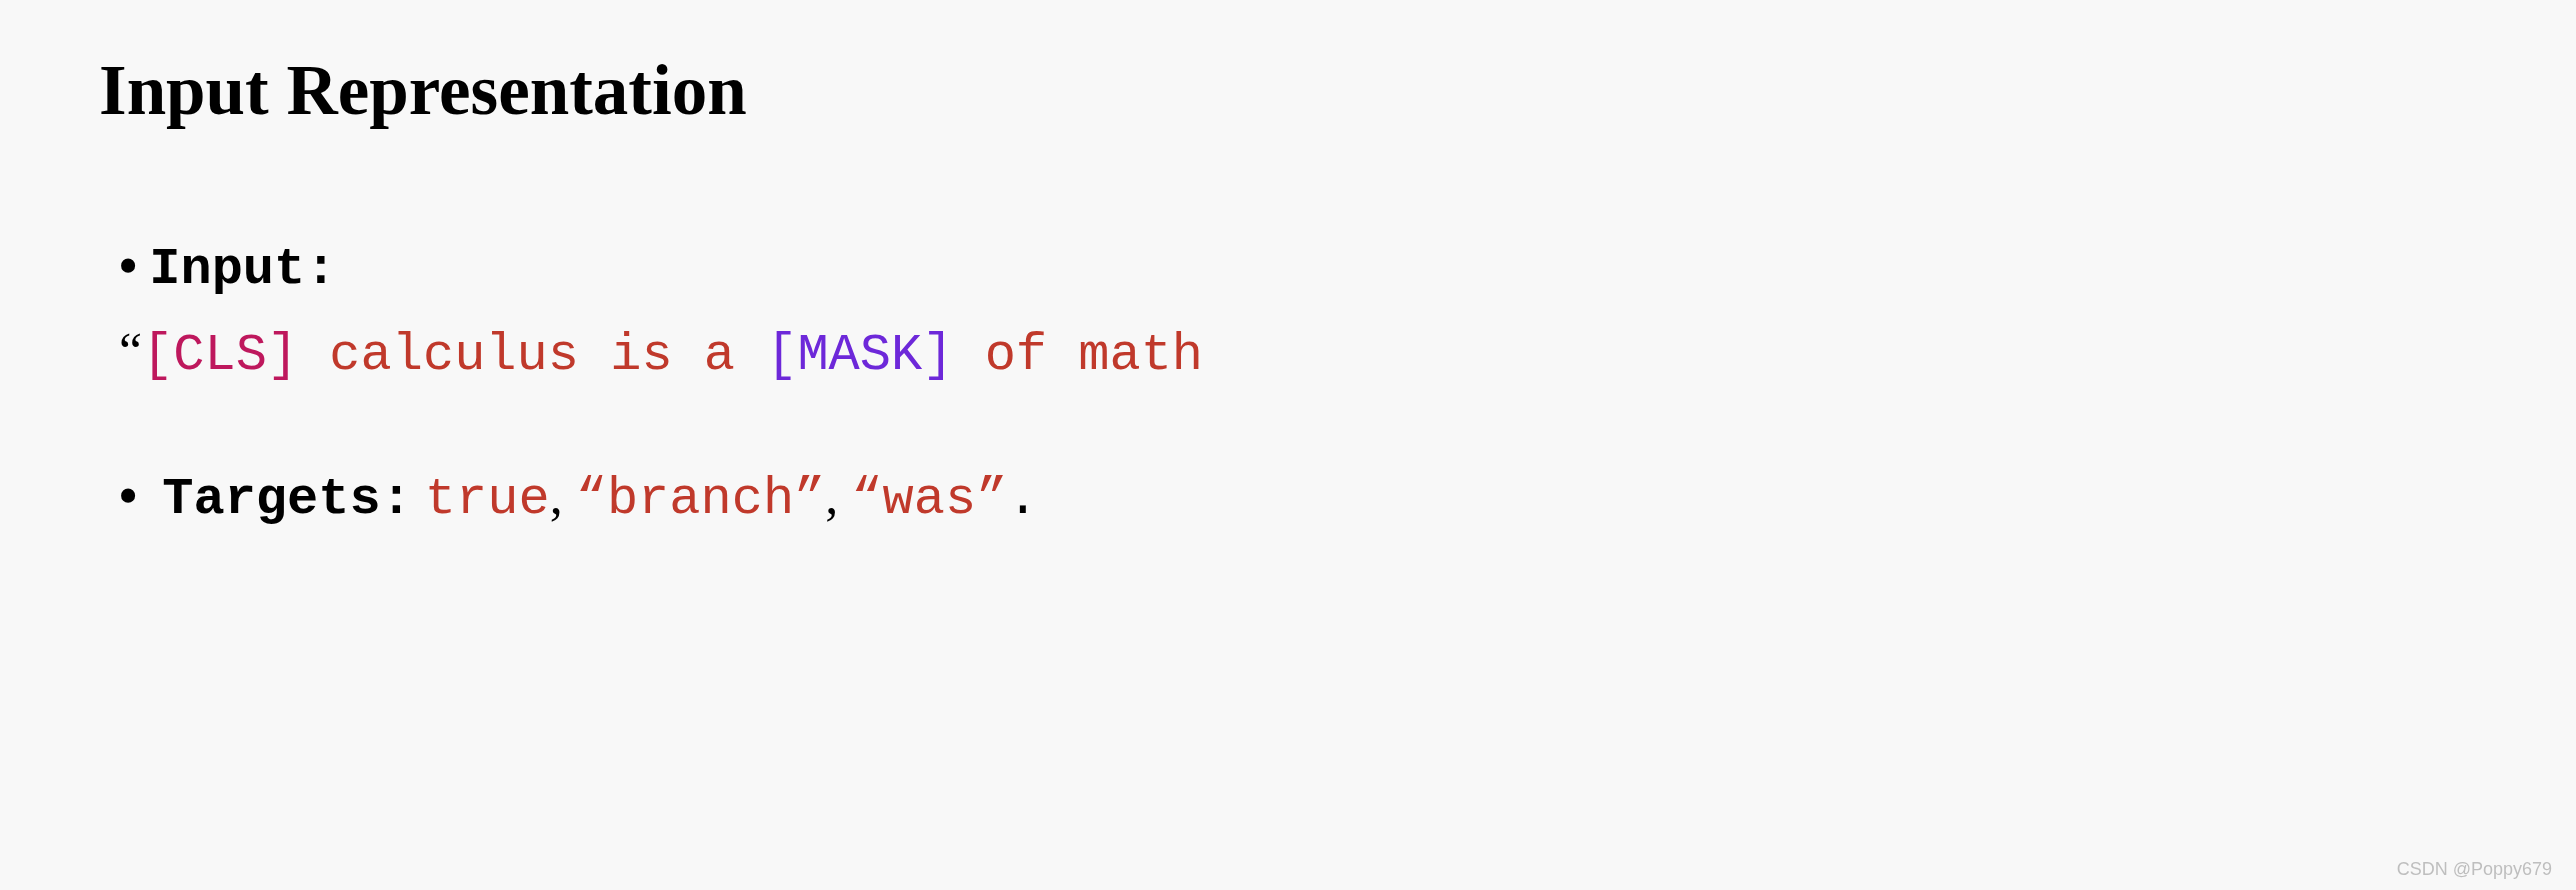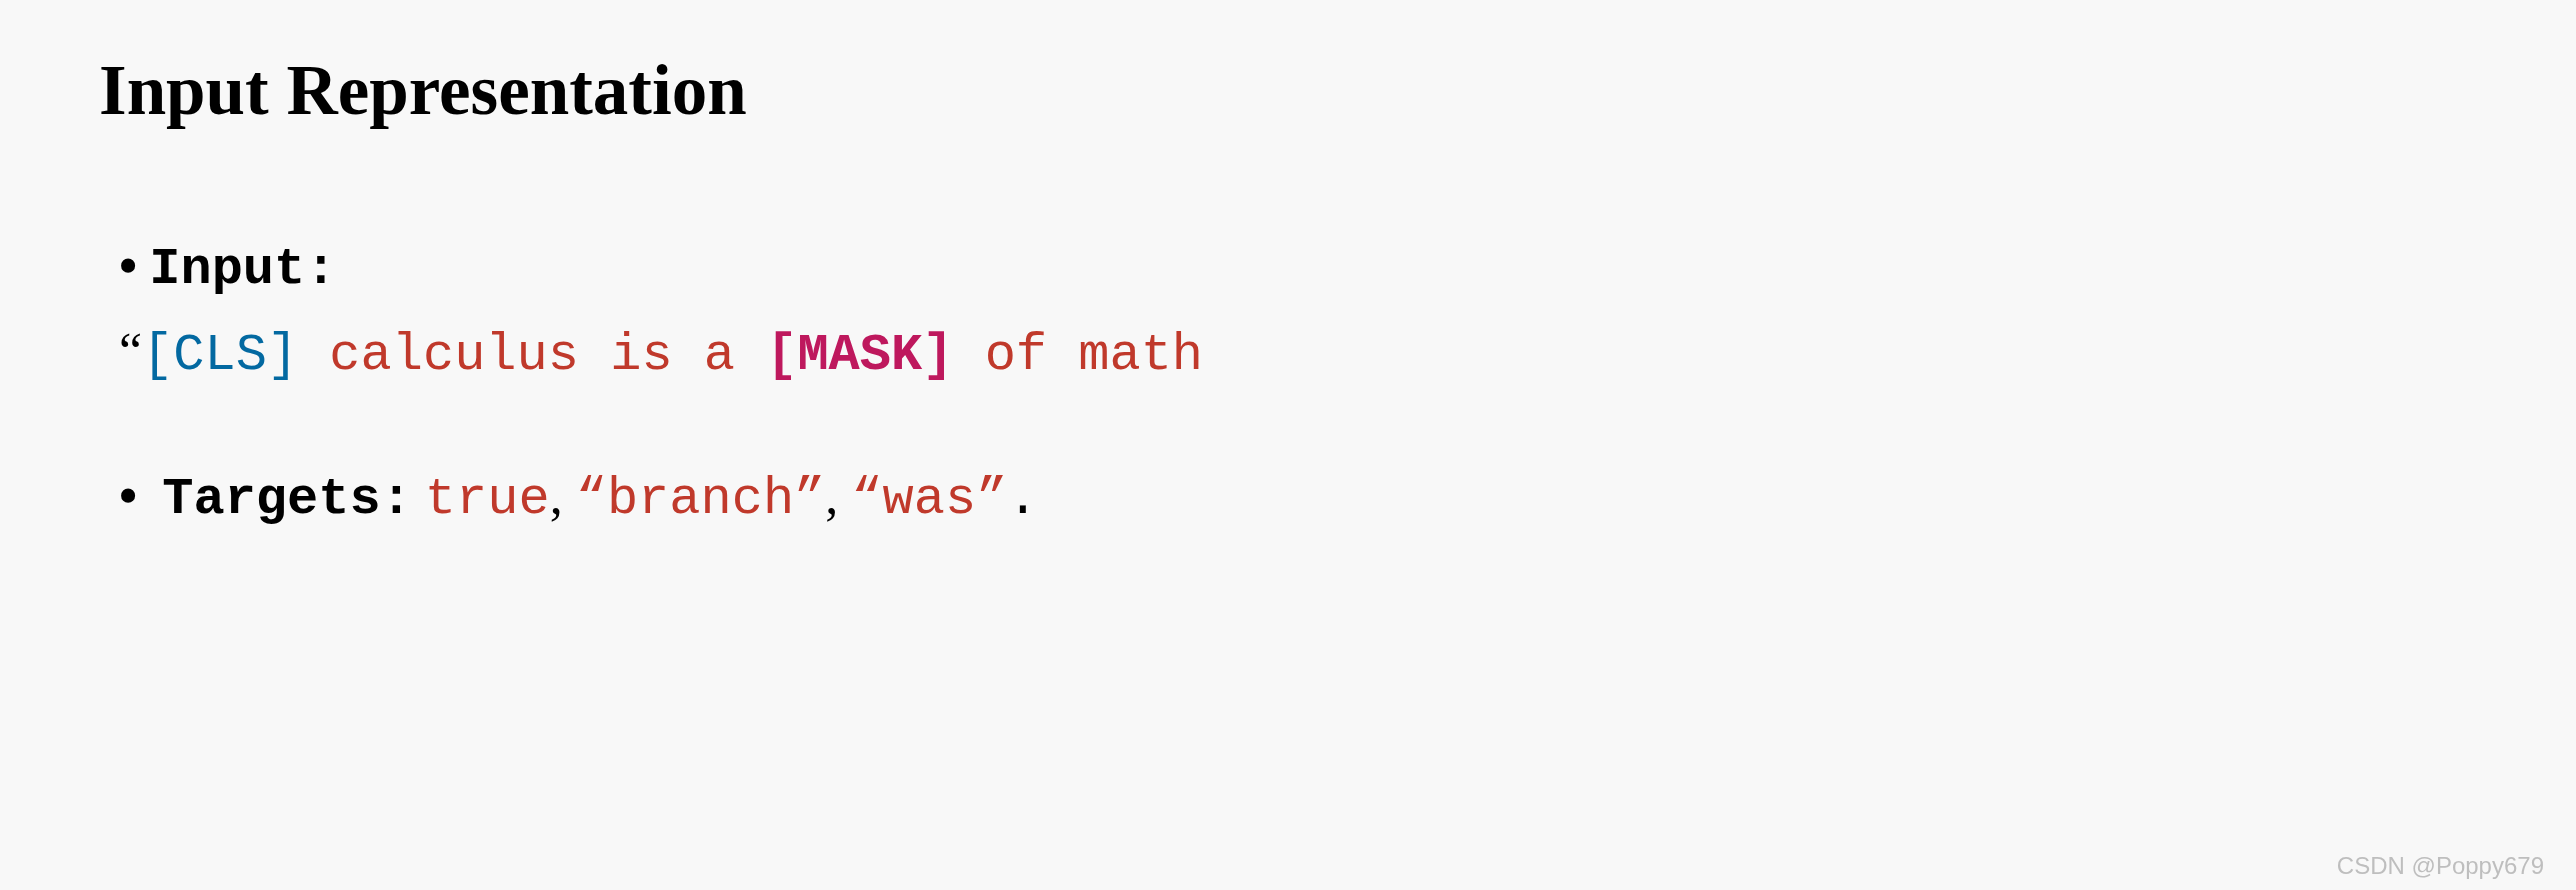--- a/index.html
+++ b/index.html
@@ -48,25 +48,25 @@
       font-size: 52px;
       line-height: 1.35;
       white-space: pre;
       color: #c0392b;
     }
     .quote {
       color: #000;
       font-family: Georgia, serif;
     }
     .cls-token {
-      color: #0369a1;
+      color: #be185d;
     }
     .mask-token {
-      font-weight: bold;
-      color: #be185d;
+      font-weight: normal;
+      color: #6d28d9;
     }
     .code-block {
       margin-bottom: 69px;
       margin-top: 4px;
     }
     .targets-line {
       font-size: 52px;
       line-height: 1.4;
     }
     .targets-values {
@@ -75,23 +75,23 @@
     }
     .sep-punct {
       color: #000;
       font-family: Georgia, serif;
     }
     .black-punct {
       color: #000;
     }
     .watermark {
       position: absolute;
-      right: 32px;
+      right: 24px;
       bottom: 10px;
-      font-size: 24px;
+      font-size: 18px;
       color: rgba(120, 120, 120, 0.45);
       font-family: Arial, sans-serif;
     }
   </style>
 </head>
 <body>
 
 <h1 class="title">Input Representation</h1>
 
 <div class="content">

